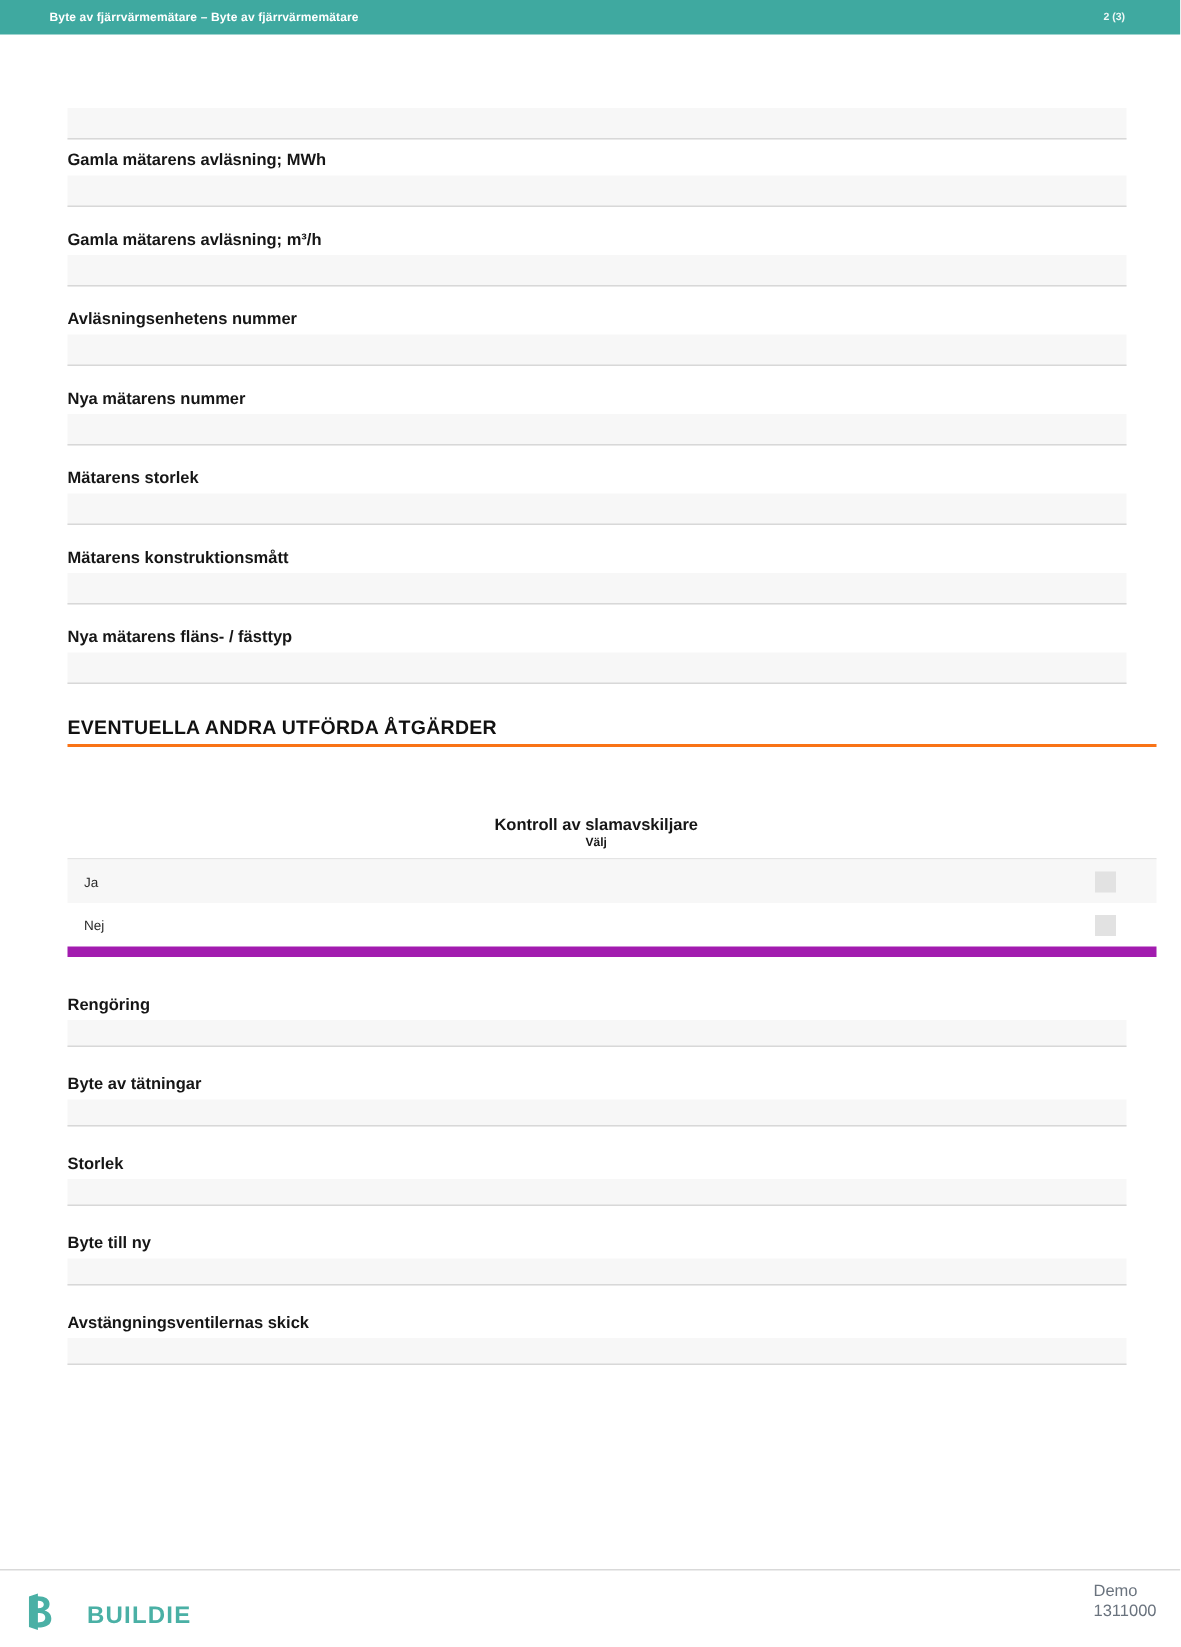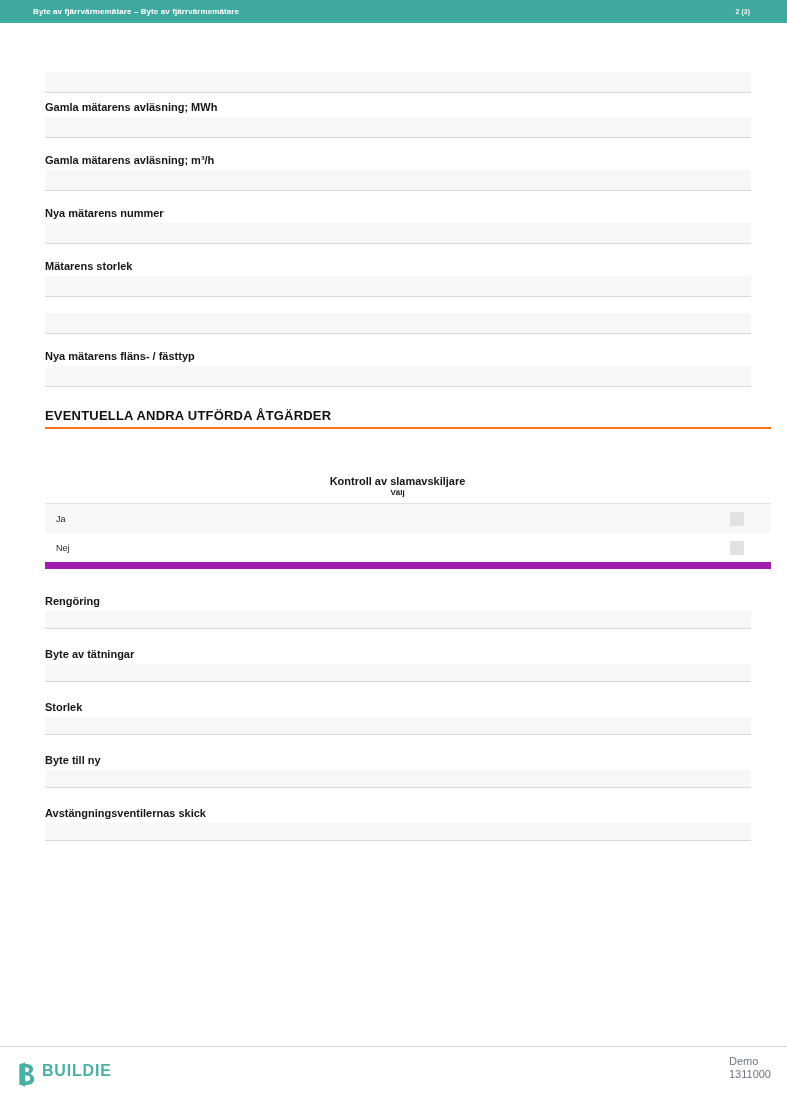--- a/index.html
+++ b/index.html
@@ -128,22 +128,22 @@
     right: 0;
     top: 1046px;
     border-top: 1px solid #d9d9d9;
     display: flex;
     justify-content: space-between;
     align-items: flex-start;
     padding: 0 16px 0 17px;
   }
   .brand {
     display: flex;
-    align-items: flex-start;
-    gap: 5px;
+    align-items: flex-end;
+    gap: 21px;
     margin-top: 15px;
     color: #4ab0a5;
   }
   .brand-text {
     font-size: 16px;
     font-weight: bold;
     letter-spacing: 0.8px;
   }
   .meta {
     margin-top: 8px;
@@ -170,32 +170,37 @@
     <div class="field mt-sm">
       <label class="field-label">Gamla mätarens avläsning; MWh</label>
       <input type="text" class="text-input lg" value="" style="">
     </div>
 
     <div class="field">
       <label class="field-label">Gamla mätarens avläsning; m³/h</label>
       <input type="text" class="text-input lg" value="" style="">
     </div>
 
+    <div class="field">
+      <label class="field-label">Avläsningsenhetens nummer</label>
+      <input type="text" class="text-input lg" value="" style="">
+    </div>
 
     <div class="field">
       <label class="field-label">Nya mätarens nummer</label>
       <input type="text" class="text-input lg" value="" style="">
     </div>
 
     <div class="field">
       <label class="field-label">Mätarens storlek</label>
       <input type="text" class="text-input lg" value="" style="">
     </div>
 
     <div class="field">
+      <label class="field-label">Mätarens konstruktionsmått</label>
       <input type="text" class="text-input lg" value="" style="">
     </div>
 
     <div class="field">
       <label class="field-label">Nya mätarens fläns- / fästtyp</label>
       <input type="text" class="text-input lg" value="" style="">
     </div>
 
     <h2 class="section-heading">EVENTUELLA ANDRA UTFÖRDA ÅTGÄRDER</h2>
 

